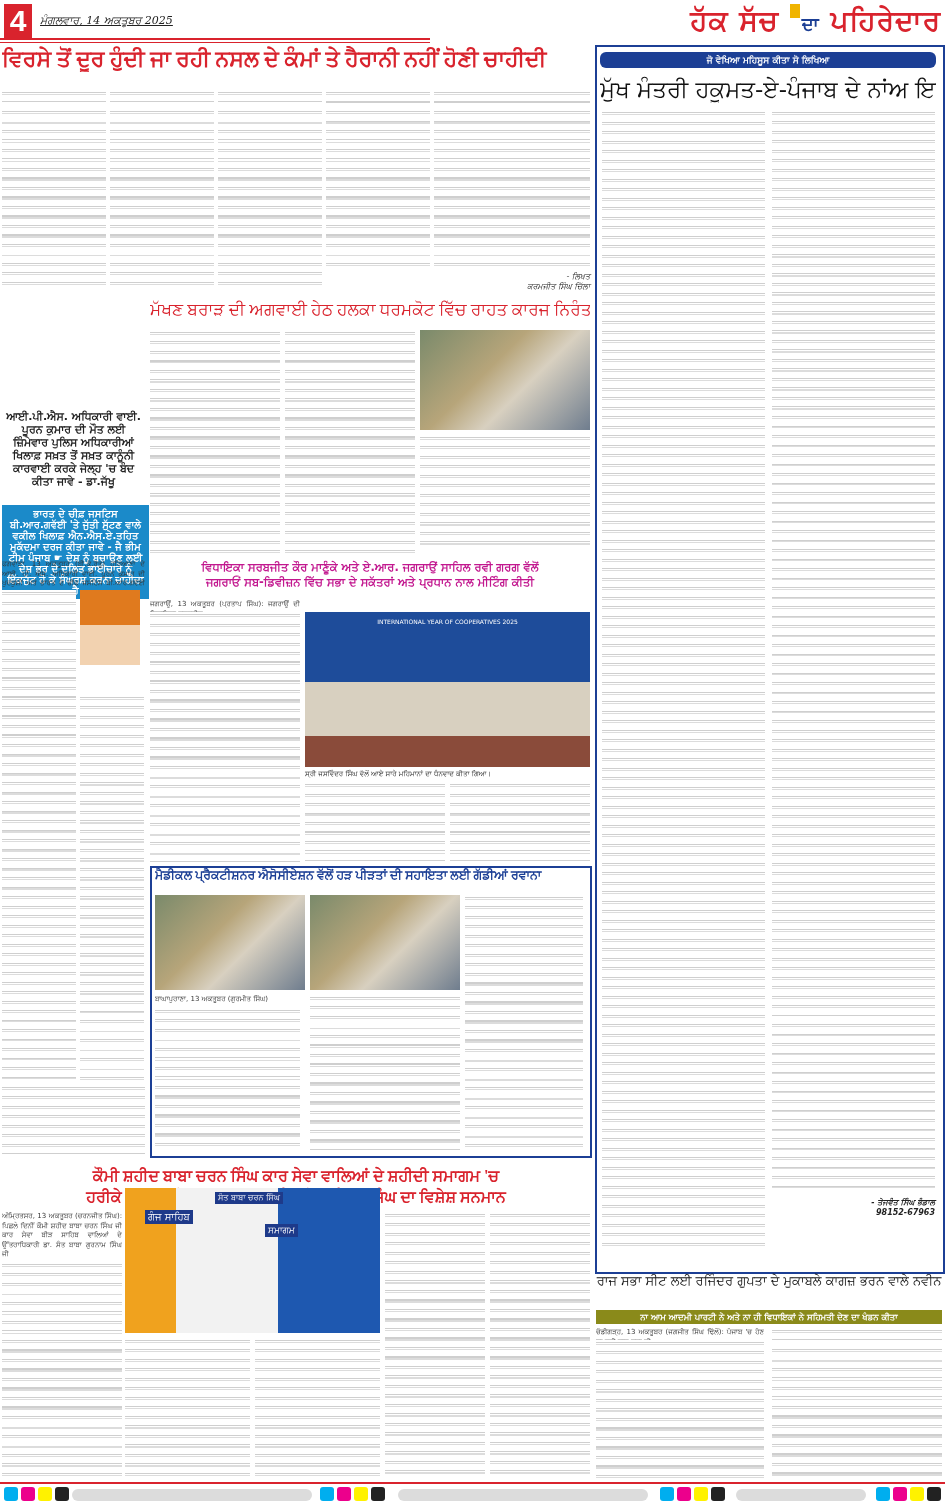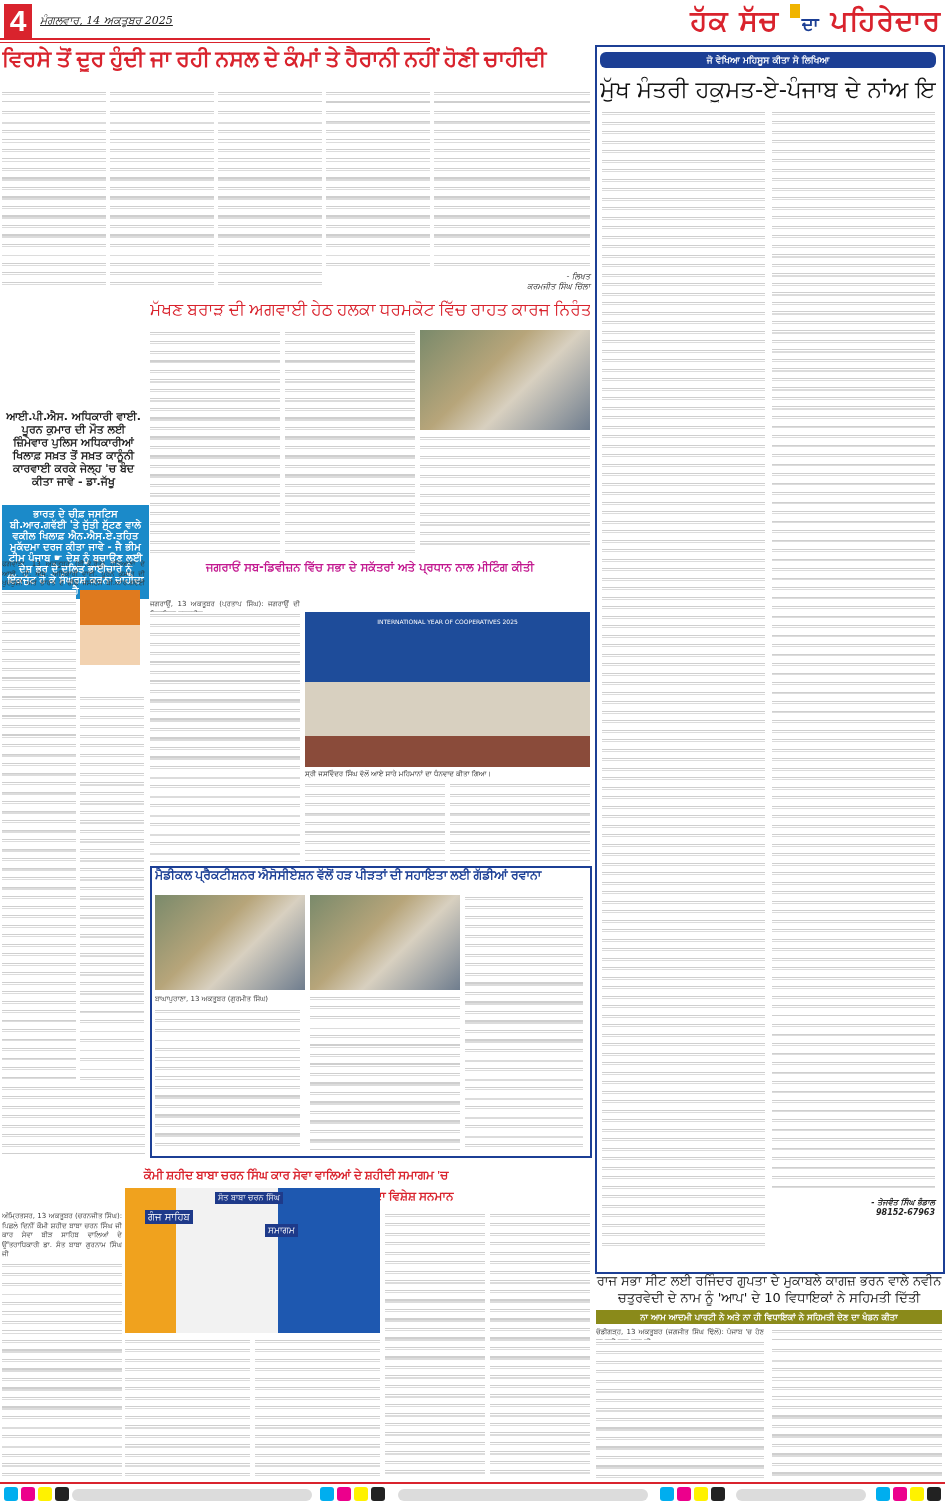--- a/index.html
+++ b/index.html
@@ -61,20 +61,21 @@
   <div>ਕਾਰਵਾਈ ਕਰਕੇ ਜੇਲ੍ਹ 'ਚ ਬੰਦ ਕੀਤਾ ਜਾਵੇ - ਡਾ.ਜੱਖੂ</div>
 </div>
 <div class="abs sub-blue" style="left:2px;top:505px;width:143px;font-size:10px;line-height:11px;padding:3px 2px;">ਭਾਰਤ ਦੇ ਚੀਫ਼ ਜਸਟਿਸ ਬੀ.ਆਰ.ਗਵੱਈ 'ਤੇ ਜੁੱਤੀ ਸੁੱਟਣ ਵਾਲੇ ਵਕੀਲ ਖਿਲਾਫ਼ ਐਨ.ਐਸ.ਏ.ਤਹਿਤ ਮੁਕੱਦਮਾ ਦਰਜ ਕੀਤਾ ਜਾਵੇ - ਜੈ ਭੀਮ ਟੀਮ ਪੰਜਾਬ ☛ ਦੇਸ਼ ਨੂੰ ਬਚਾਉਣ ਲਈ ਦੇਸ਼ ਭਰ ਦੇ ਦਲਿਤ ਭਾਈਚਾਰੇ ਨੂੰ ਇੱਕਜੁੱਟ ਹੋ ਕੇ ਸੰਘਰਸ਼ ਕਰਨਾ ਚਾਹੀਦਾ ਹੈ</div>
 <div class="col body-text" style="left:2px;top:560px;width:143px;height:28px;">ਫਗਵਾੜਾ, 13 ਅਕਤੂਬਰ (ਬੀ.ਕੇ.ਰੱਤੂ) ਹਰਿਆਣਾ ਦੇ ਆਈ. ਪੀ. ਐਸ. ਅਧਿਕਾਰੀ ਵਾਈ. ਪੂਰਨ ਕੁਮਾਰ ਦੀ ਖੁਦਕੁਸ਼ੀ ਅਤੇ ਭਾਰਤ ਦੇ ਚੀਫ ਜਸਟਿਸ ਬੀ.ਆਰ.ਗਵੱਈ 'ਤੇ</div>
 <div class="photo" style="left:80px;top:590px;width:60px;height:100px;background:linear-gradient(#e07a1e 0 35%,#f2d2b0 35% 75%,#fff 75%);"></div>
 <div class="col body-text fill" style="left:2px;top:590px;width:74px;height:490px;"></div>
 <div class="col body-text fill" style="left:80px;top:695px;width:64px;height:385px;"></div>
 <div class="col body-text fill" style="left:2px;top:1085px;width:143px;height:70px;"></div>
 
 <div class="abs" style="left:150px;top:560px;width:440px;font-size:11.5px;line-height:15px;color:#c2188f;font-weight:bold;text-align:center;">
+  <div>ਵਿਧਾਇਕਾ ਸਰਬਜੀਤ ਕੌਰ ਮਾਣੂੰਕੇ ਅਤੇ ਏ.ਆਰ. ਜਗਰਾਉਂ ਸਾਹਿਲ ਰਵੀ ਗਰਗ ਵੱਲੋਂ</div>
   <div>ਜਗਰਾਓਂ ਸਬ-ਡਿਵੀਜ਼ਨ ਵਿੱਚ ਸਭਾ ਦੇ ਸਕੱਤਰਾਂ ਅਤੇ ਪ੍ਰਧਾਨ ਨਾਲ ਮੀਟਿੰਗ ਕੀਤੀ</div>
 </div>
 <div class="col body-text" style="left:150px;top:600px;width:150px;height:12px;">ਜਗਰਾਉਂ, 13 ਅਕਤੂਬਰ (ਪ੍ਰਤਾਪ ਸਿੰਘ): ਜਗਰਾਉਂ ਦੀ ਵਿਧਾਇਕਾ ਸਰਬਜੀਤ</div>
 <div class="col body-text fill" style="left:150px;top:612px;width:150px;height:250px;"></div>
 <div class="photo" style="left:305px;top:612px;width:285px;height:155px;background:linear-gradient(#1e4c9a 0 45%,#d8d0c0 45% 80%,#8a4b3a 80%);">
   <div style="color:#fff;font-size:6px;text-align:center;padding-top:6px;">INTERNATIONAL YEAR OF COOPERATIVES 2025</div>
 </div>
 <div class="abs" style="left:305px;top:770px;width:285px;font-size:7px;">ਸ੍ਰੀ ਜਸਵਿੰਦਰ ਸਿੰਘ ਵੱਲੋਂ ਆਏ ਸਾਰੇ ਮਹਿਮਾਨਾਂ ਦਾ ਧੰਨਵਾਦ ਕੀਤਾ ਗਿਆ।</div>
 <div class="col body-text fill" style="left:305px;top:782px;width:140px;height:80px;"></div>
 <div class="col body-text fill" style="left:450px;top:782px;width:140px;height:80px;"></div>
@@ -91,39 +92,38 @@
 <div class="box" style="left:595px;top:45px;width:346px;height:1225px;border-color:#1c3f95;"></div>
 <div class="abs bar-blue" style="left:600px;top:52px;width:336px;height:16px;font-size:9px;line-height:16px;border-radius:6px;">ਜੋ ਵੇਖਿਆ ਮਹਿਸੂਸ ਕੀਤਾ ਸੋ ਲਿਖਿਆ</div>
 <div class="abs" style="left:600px;top:76px;width:336px;font-size:23px;white-space:nowrap;overflow:hidden;color:#111;">ਮੁੱਖ ਮੰਤਰੀ ਹਕੂਮਤ-ਏ-ਪੰਜਾਬ ਦੇ ਨਾਂਅ ਇਕ ਖਤ</div>
 <div class="col body-text fill" style="left:602px;top:110px;width:163px;height:1140px;"></div>
 <div class="col body-text fill" style="left:772px;top:110px;width:163px;height:1085px;"></div>
 <div class="abs" style="left:780px;top:1198px;width:155px;text-align:right;font:italic bold 8px 'DejaVu Sans',sans-serif;">
   <div>- ਤੇਜਵੰਤ ਸਿੰਘ ਭੰਡਾਲ</div>
   <div>98152-67963</div>
 </div>
 
-<div class="abs hl-red" style="left:2px;top:1165px;width:588px;font-size:12px;line-height:21px;font-weight:bold;text-align:center;">
+<div class="abs hl-red" style="left:2px;top:1165px;width:588px;font-size:16px;line-height:21px;font-weight:bold;text-align:center;">
   <div>ਕੌਮੀ ਸ਼ਹੀਦ ਬਾਬਾ ਚਰਨ ਸਿੰਘ ਕਾਰ ਸੇਵਾ ਵਾਲਿਆਂ ਦੇ ਸ਼ਹੀਦੀ ਸਮਾਗਮ 'ਚ</div>
   <div>ਹਰੀਕੇ ਪੱਤਣ ਵਿਖੇ ਭਾਈ ਰਣਜੀਤ ਸਿੰਘ ਤੇ ਭੁਪਿੰਦਰ ਸਿੰਘ ਦਾ ਵਿਸ਼ੇਸ਼ ਸਨਮਾਨ</div>
 </div>
 <div class="col body-text" style="left:2px;top:1212px;width:120px;height:50px;">ਅੰਮ੍ਰਿਤਸਰ, 13 ਅਕਤੂਬਰ (ਚਰਨਜੀਤ ਸਿੰਘ): ਪਿਛਲੇ ਦਿਨੀਂ ਕੌਮੀ ਸ਼ਹੀਦ ਬਾਬਾ ਚਰਨ ਸਿੰਘ ਜੀ ਕਾਰ ਸੇਵਾ ਬੀੜ ਸਾਹਿਬ ਵਾਲਿਆਂ ਦੇ ਉੱਤਰਾਧਿਕਾਰੀ ਡਾ. ਸੰਤ ਬਾਬਾ ਗੁਰਨਾਮ ਸਿੰਘ ਜੀ</div>
 <div class="col body-text fill" style="left:2px;top:1262px;width:120px;height:215px;"></div>
 <div class="photo" style="left:125px;top:1188px;width:255px;height:145px;background:linear-gradient(90deg,#f0a21e 0 20%,#f2f2f2 20% 60%,#1e58b0 60%);">
   <div style="position:absolute;left:90px;top:4px;color:#fff;background:#1e3a8a;font-size:8px;padding:1px 3px;">ਸੰਤ ਬਾਬਾ ਚਰਨ ਸਿੰਘ</div>
   <div style="position:absolute;left:20px;top:22px;color:#fff;background:#1e3a8a;font-size:10px;padding:1px 3px;">ਗੰਜ ਸਾਹਿਬ</div>
   <div style="position:absolute;left:140px;top:22px;color:#fff;background:#1e3a8a;font-size:9px;padding:1px 3px;margin-top:14px;">ਸਮਾਗਮ</div>
 </div>
 <div class="col body-text fill" style="left:125px;top:1338px;width:125px;height:140px;"></div>
 <div class="col body-text fill" style="left:255px;top:1338px;width:125px;height:140px;"></div>
 <div class="col body-text fill" style="left:385px;top:1212px;width:100px;height:265px;"></div>
 <div class="col body-text fill" style="left:490px;top:1212px;width:100px;height:265px;"></div>
 
 <div class="abs" style="left:596px;top:1272px;width:346px;font-size:13px;line-height:17px;text-align:center;color:#111;">
   <div>ਰਾਜ ਸਭਾ ਸੀਟ ਲਈ ਰਜਿੰਦਰ ਗੁਪਤਾ ਦੇ ਮੁਕਾਬਲੇ ਕਾਗਜ਼ ਭਰਨ ਵਾਲੇ ਨਵੀਨ</div>
-  <div>ਚਤੁਰਵੇਦੀ ਦੇ ਨਾਮ ਨੂੰ 'ਆਪ' ਦੇ 10 ਵਿਧਾਇਕਾਂ ਨੇ ਸਹਿਮਤੀ ਦਿੱਤੀ</div>
 </div>
 <div class="abs bar-olive" style="left:596px;top:1310px;width:346px;height:14px;font-size:8.5px;line-height:14px;">ਨਾ ਆਮ ਆਦਮੀ ਪਾਰਟੀ ਨੇ ਅਤੇ ਨਾ ਹੀ ਵਿਧਾਇਕਾਂ ਨੇ ਸਹਿਮਤੀ ਦੇਣ ਦਾ ਖੰਡਨ ਕੀਤਾ</div>
 <div class="col body-text" style="left:596px;top:1328px;width:168px;height:12px;">ਚੰਡੀਗੜ੍ਹ, 13 ਅਕਤੂਬਰ (ਜਗਜੀਤ ਸਿੰਘ ਢਿੱਲੋਂ): ਪੰਜਾਬ 'ਚ ਹੋਣ ਜਾ ਰਹੀ ਰਾਜ ਸਭਾ ਦੀ</div>
 <div class="col body-text fill" style="left:596px;top:1340px;width:168px;height:140px;"></div>
 <div class="col body-text fill" style="left:772px;top:1328px;width:170px;height:152px;"></div>
 
 <div class="abs" style="left:0;top:1482px;width:945px;height:2px;background:#d9232d;"></div>
 <div class="cmyk" style="left:4px;">
   <span style="background:#00aeef"></span>
     <span style="background:#ec008c"></span>

